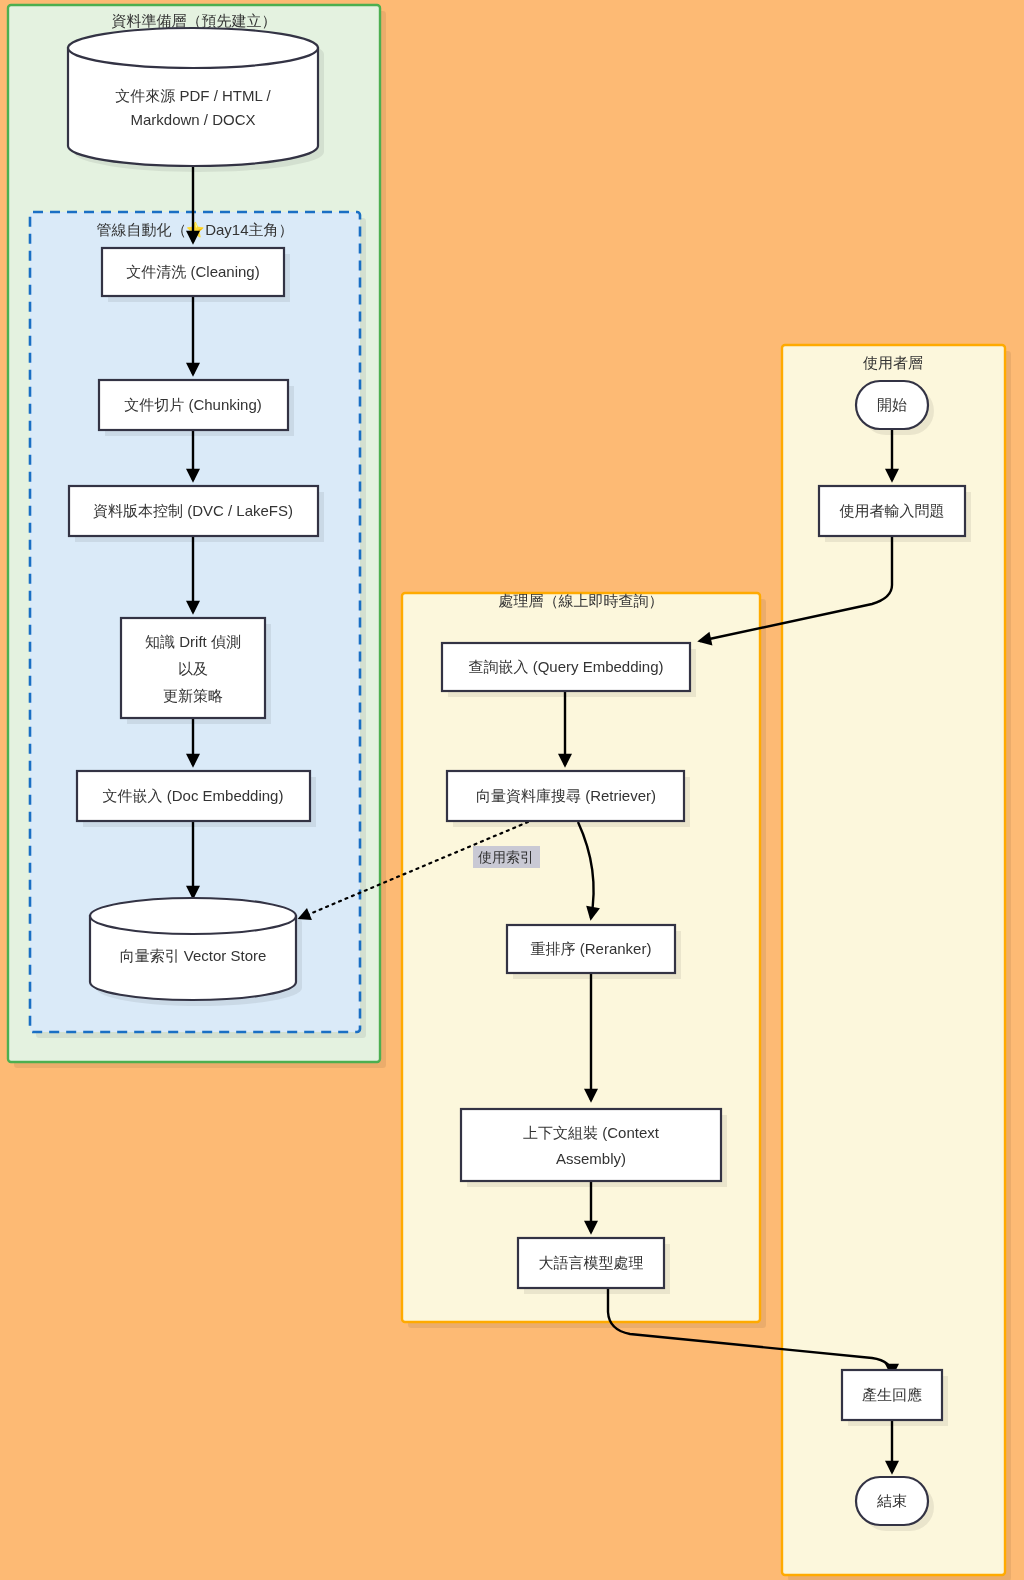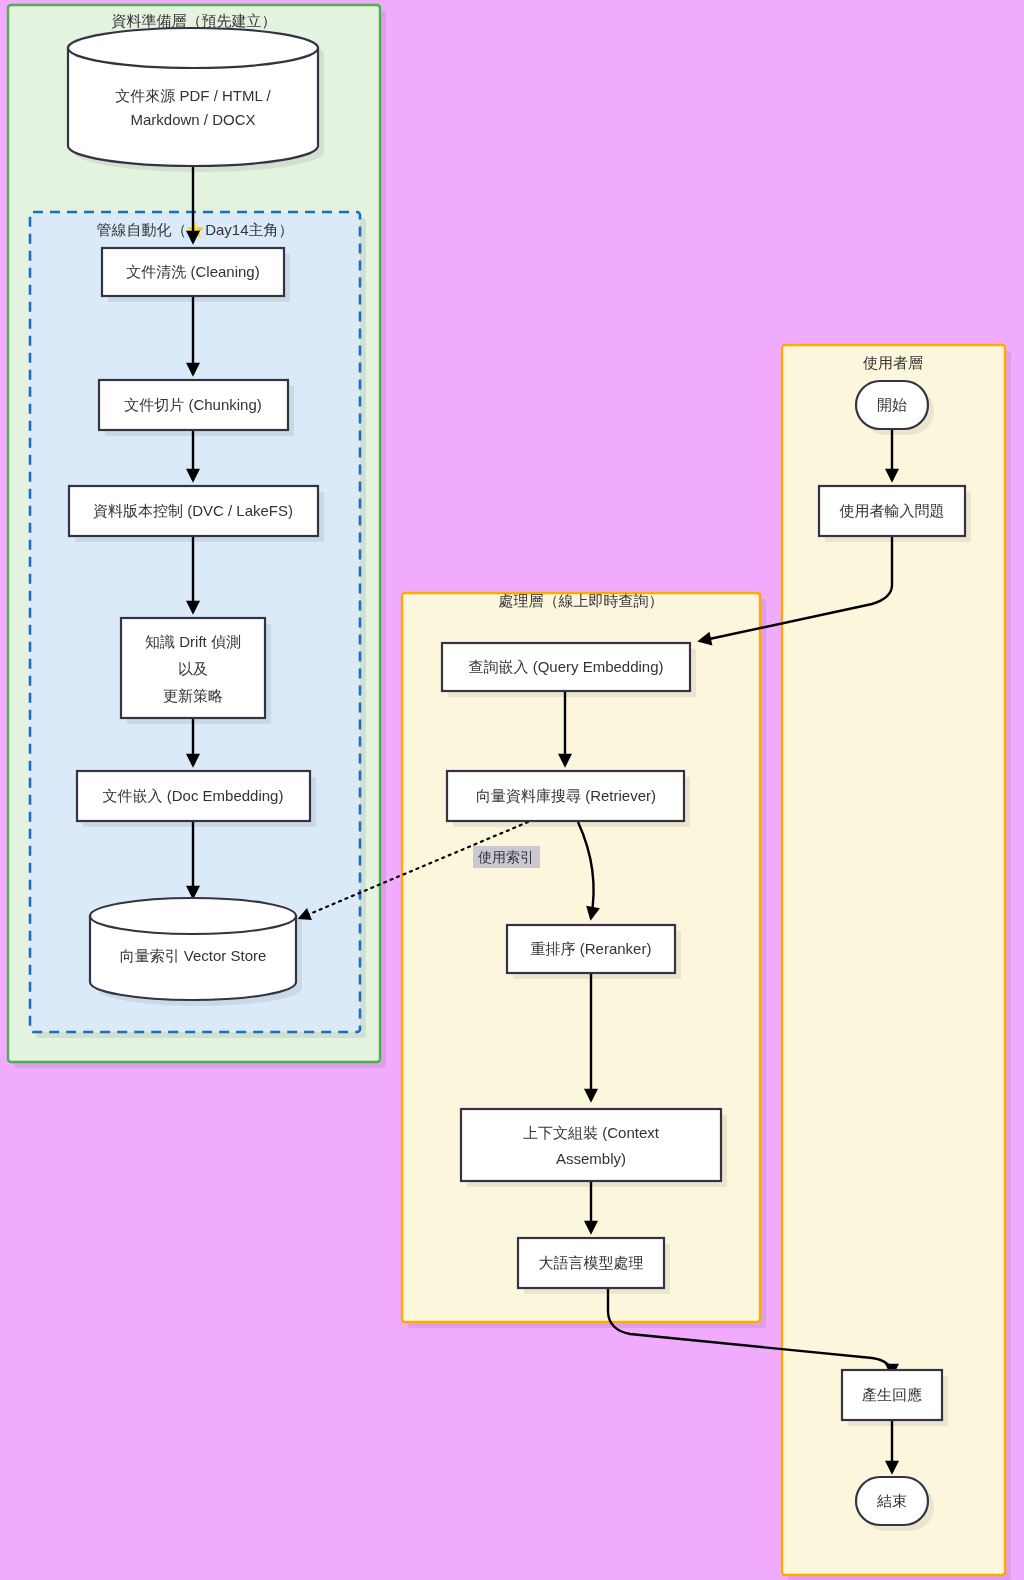--- a/index.html
+++ b/index.html
@@ -1,17 +1,17 @@
 <!DOCTYPE html>
 <html><head>
 <meta charset="utf-8">
 <style>
   html,body{margin:0;padding:0;background:#ffffff;}
   body{font-family:"Liberation Sans","DejaVu Sans",sans-serif;}
-  #canvas{position:relative;width:1024px;height:1580px;overflow:hidden;background:#f0abfc;}
+  #canvas{position:relative;width:1024px;height:1580px;overflow:hidden;background:#fdba74;}
   svg{position:absolute;left:0;top:0;width:1024px;height:1580px;}
   .cluster-label{font-size:15px;fill:#333333;text-anchor:middle;dominant-baseline:middle;}
   .node-label{font-size:15px;fill:#333333;text-anchor:middle;dominant-baseline:middle;}
   .edge-label{font-size:14px;fill:#333333;text-anchor:middle;dominant-baseline:middle;}
   .node-rect{fill:#FFFFFF;stroke:#333344;stroke-width:2.2px;}
   .node-stadium{fill:#FFFFFF;stroke:#333344;stroke-width:2.2px;}
   .cyl-body{fill:#FFFFFF;stroke:#333344;stroke-width:2.2px;}
   .edge-line{fill:none;stroke:#000000;stroke-width:2.4px;}
   .edge-dotted{fill:none;stroke:#000000;stroke-width:2.2px;stroke-dasharray:2 5;stroke-linecap:round;}
   .cluster-green{fill:#E4F2E0;stroke:#4CAF50;stroke-width:2.4px;}

